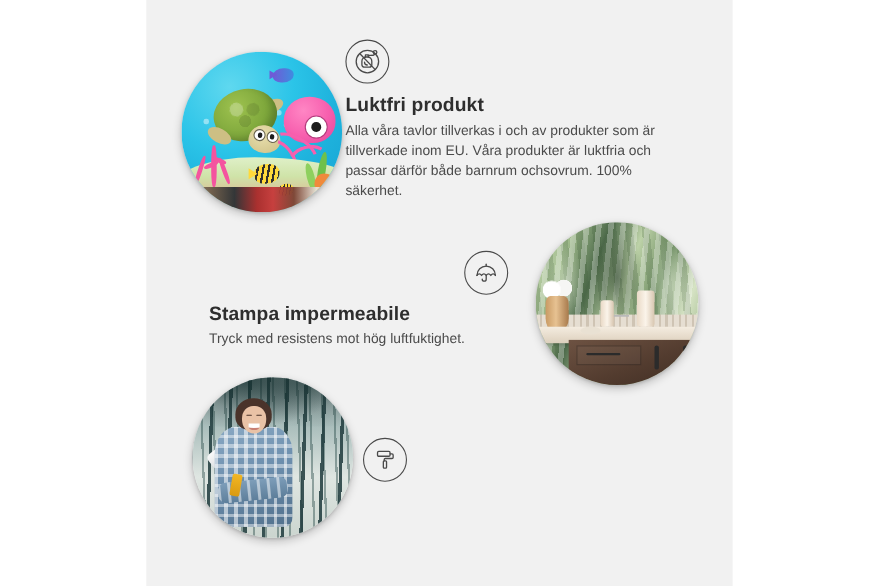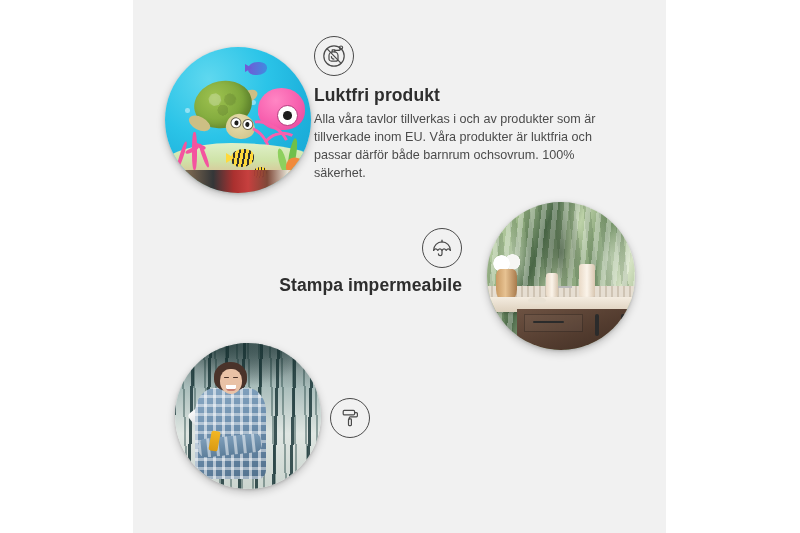--- a/index.html
+++ b/index.html
@@ -252,21 +252,21 @@
   .f-desc{
     font-size:12.6px;color:#4b4b4b;line-height:1.42;margin:0;
   }
 
   
   #feature-odourless{left:314px;top:36px;width:300px;}
   #feature-odourless .icon-wrap{margin-bottom:9px;}
   #feature-odourless .f-title{margin-bottom:5px;}
 
   
-  #feature-waterproof{left:190px;top:228px;width:272px;text-align:right;}
+  #feature-waterproof{left:190px;top:228px;width:272px;}
   #feature-waterproof .icon-wrap{display:flex;justify-content:flex-end;margin-bottom:7px;}
   #feature-waterproof .f-title{margin-bottom:4px;}
 
   
   #feature-easy-mount{left:330px;top:398px;width:260px;}
   #feature-easy-mount .icon-wrap{margin-bottom:8px;}
   #feature-easy-mount .f-title{margin-bottom:4px;}
 </style>
 </head>
 <body>
@@ -354,20 +354,21 @@
       <div class="icon-circle">
         <svg width="26" height="26" viewBox="0 0 26 26" fill="none" stroke="#4a4a4a" stroke-width="1.2" stroke-linecap="round" stroke-linejoin="round">
           <path d="M4.6 15.4c0-4.7 3.8-8.5 8.4-8.5s8.4 3.8 8.4 8.5"></path>
           <path d="M4.6 15.4c1.4-2 2.8-2 4.2 0 1.4-2 2.8-2 4.2 0 1.4-2 2.8-2 4.2 0 1.4-2 2.8-2 4.2 0"></path>
           <path d="M13 6.9V5.2"></path>
           <path d="M13 15.4v3.4c0 1-.8 1.8-1.8 1.8s-1.8-.8-1.8-1.8"></path>
         </svg>
       </div>
     </div>
     <h3 class="f-title">Stampa impermeabile</h3>
+    <p class="f-desc">Tryck med resistens mot hög luftfuktighet.</p>
   </div>
 
   <div class="photo" id="photo-forest">
     <div class="inner">
       <div class="forest-bg"></div>
       <div class="forest-canopy"></div>
       <div class="w-roller"></div>
       <div class="w-body"></div>
       <div class="w-arm"></div>
       <div class="w-brush"></div>

